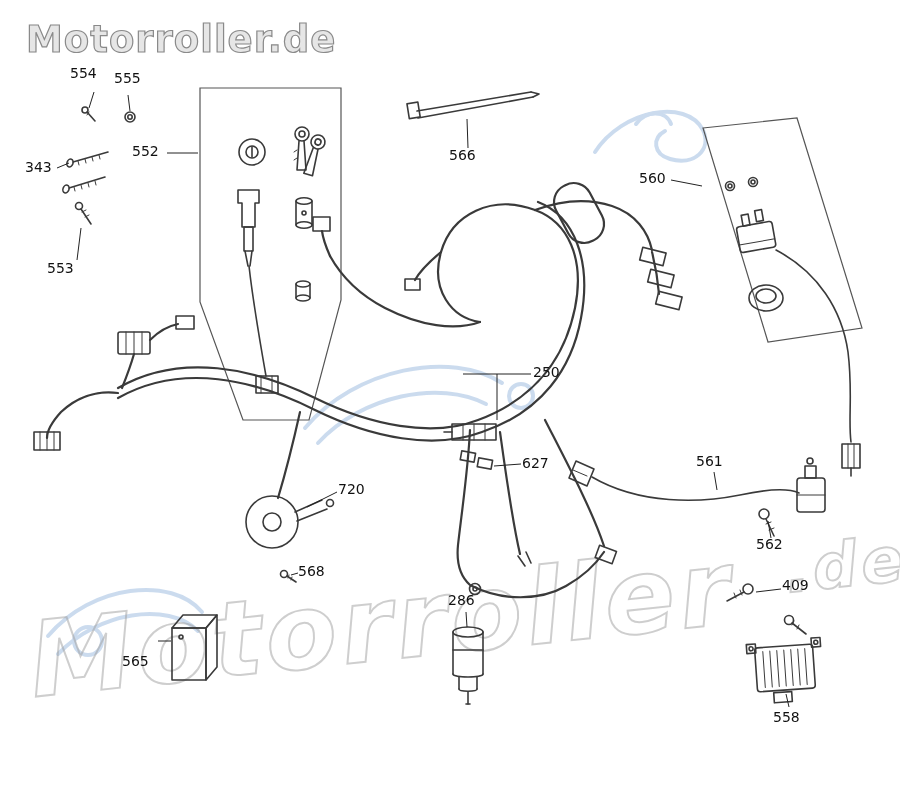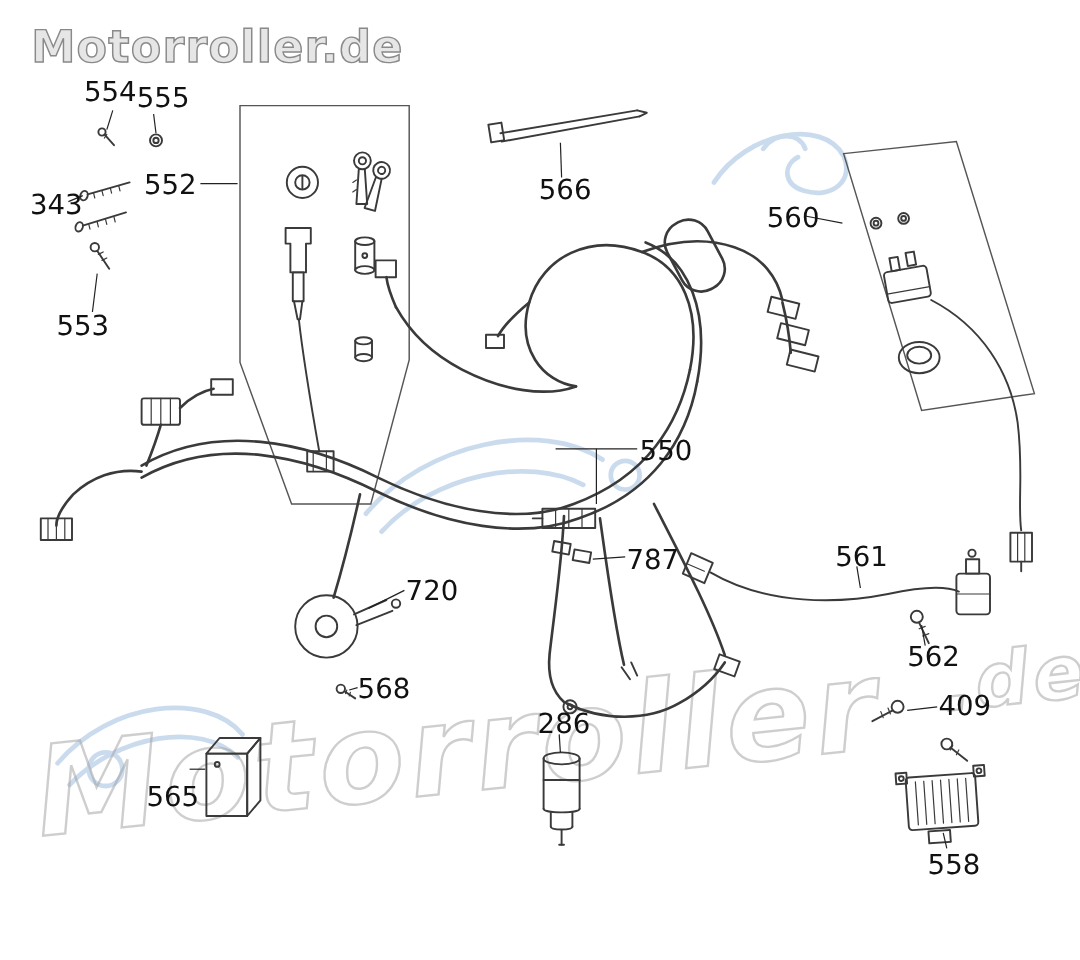--- a/index.html
+++ b/index.html
@@ -14,21 +14,21 @@
   .ln{stroke:var(--line);fill:none;stroke-width:1.6;stroke-linecap:round;stroke-linejoin:round;}
   .ln2{stroke-width:2.2;}
   .thin{stroke-width:1;}
   .box{stroke:var(--box);fill:none;stroke-width:1.2;}
   .leader{stroke:#222;stroke-width:1;fill:none;}
   .wm-blue{stroke:var(--watermark_blue);fill:none;stroke-width:4;opacity:.7;stroke-linecap:round;}
   .wm-text{fill:none;stroke:var(--watermark_gray);stroke-width:2;opacity:.5;
            font-family:"DejaVu Sans",sans-serif;font-weight:bold;font-style:italic;letter-spacing:4px;}
   .logo-text{fill:var(--logo_fill);stroke:var(--logo_stroke);stroke-width:1.2;
              font-family:"DejaVu Sans",sans-serif;font-weight:bold;letter-spacing:1px;}
-  .part-label{position:absolute;font-size:23px;color:var(--label_text);line-height:1;}
+  .part-label{position:absolute;font-size:14px;color:var(--label_text);line-height:1;}
 </style>
 </head>
 <body>
 
 <div id="stage">
 
 <svg width="900" height="800" viewBox="0 0 900 800">
 
   <g class="wm-blue">
     <path d="M595,152 C622,110 686,98 703,130 C712,150 694,166 670,159 C653,154 652,138 665,131"></path>
@@ -259,27 +259,27 @@
     <line x1="466" y1="612" x2="467" y2="627"></line>
     <line x1="714" y1="472" x2="717" y2="490"></line>
     <line x1="771" y1="538" x2="768" y2="521"></line>
     <line x1="781" y1="589" x2="756" y2="592"></line>
     <line x1="789" y1="707" x2="786" y2="694"></line>
   </g>
 </svg>
 
 <div class="part-label" style="left:70px;top:66px">554</div>
 <div class="part-label" style="left:114px;top:71px">555</div>
-<div class="part-label" style="left:120px;top:144px">552</div>
+<div class="part-label" style="left:132px;top:144px">552</div>
 <div class="part-label" style="left:25px;top:160px">343</div>
 <div class="part-label" style="left:47px;top:261px">553</div>
 <div class="part-label" style="left:449px;top:148px">566</div>
 <div class="part-label" style="left:639px;top:171px">560</div>
-<div class="part-label" style="left:533px;top:365px">550</div>
-<div class="part-label" style="left:522px;top:456px">787</div>
+<div class="part-label" style="left:533px;top:365px">250</div>
+<div class="part-label" style="left:522px;top:456px">627</div>
 <div class="part-label" style="left:338px;top:482px">720</div>
 <div class="part-label" style="left:298px;top:564px">568</div>
 <div class="part-label" style="left:122px;top:654px">565</div>
 <div class="part-label" style="left:448px;top:593px">286</div>
 <div class="part-label" style="left:696px;top:454px">561</div>
 <div class="part-label" style="left:756px;top:537px">562</div>
 <div class="part-label" style="left:782px;top:578px">409</div>
 <div class="part-label" style="left:773px;top:710px">558</div>
 
 </div>

